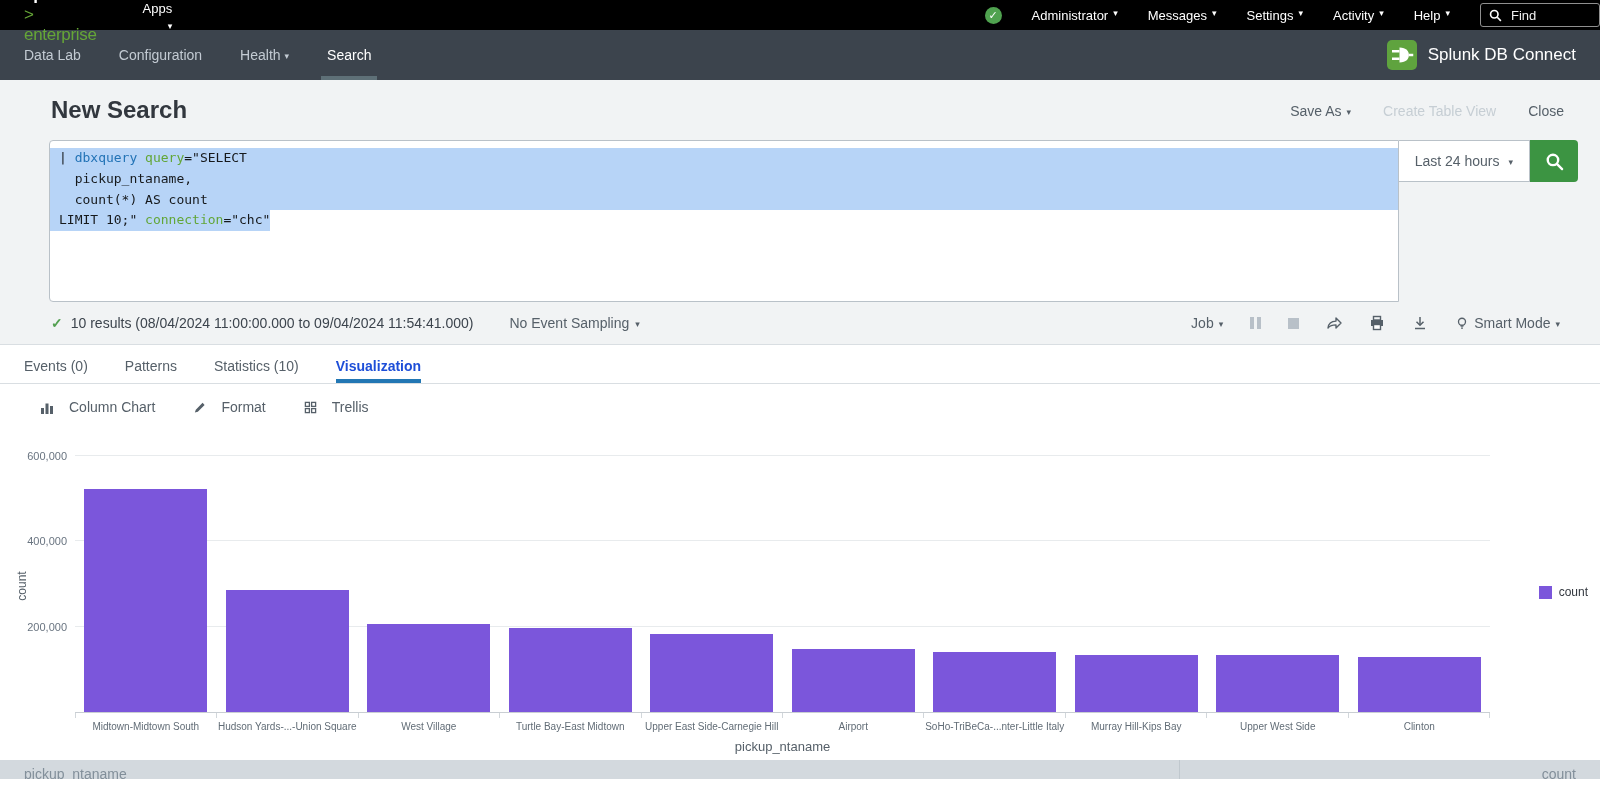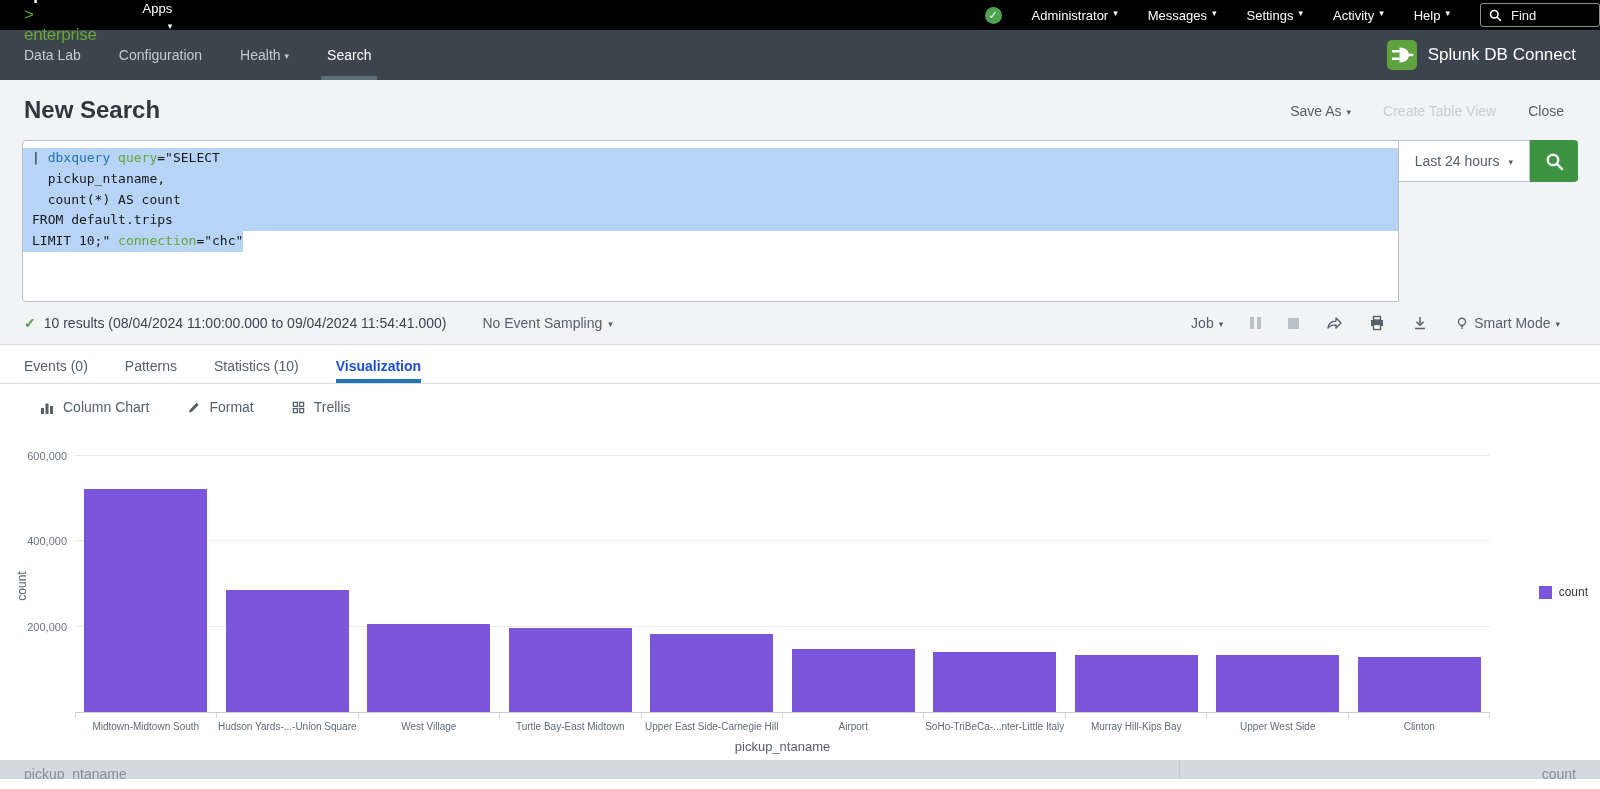--- a/index.html
+++ b/index.html
@@ -24,21 +24,21 @@
   .caret { font-size:9px; line-height:1; position:relative; top:1px; }
 
   
   .appbar { height:50px; background:#3c444d; display:flex; align-items:center; padding:6px 24px; color:#c3cbd3; }
   .ab-item { font-size:14px; margin-right:38px; height:50px; display:flex; align-items:center; gap:4px; position:relative; cursor:pointer; }
   .ab-item.active { color:#fff; }
   .ab-item.active::after { content:""; position:absolute; left:-6px; right:-6px; bottom:0; height:4px; background:#5e7077; }
   .ab-right { margin-left:auto; display:flex; align-items:center; gap:11px; color:#fff; font-size:17px; }
 
   
-  .graybg { background:#f1f3f4; }
+  .graybg { background:#f1f3f4;padding-left:27px; }
   .hdr { display:flex; align-items:flex-start; padding:15px 36px 15px 24px; }
   .hdr h1 { margin:0; font-size:24px; line-height:30px; color:#32373e; font-weight:bold; }
   .hdr-links { margin-left:auto; display:flex; gap:32px; font-size:14px; color:#566069; padding-top:8px; }
   .hdr-links .lnk { cursor:pointer; display:flex; align-items:center; gap:5px; }
   .hdr-links .disabled { color:#c6ced4; cursor:default; }
 
   
   .search-row { display:flex; align-items:flex-start; padding:0 22px; }
   .query-box { flex:1; background:#fff; border:1px solid #b9c1c8; border-radius:4px 0 0 4px; height:162px;
                padding:7px 0; font-family:"DejaVu Sans Mono", monospace; font-size:13px; line-height:20.8px; color:#16191c; cursor:text; }
@@ -61,21 +61,21 @@
   .icbtn { display:flex; align-items:center; cursor:pointer; }
 
   
   .tabs { background:#fff; border-top:1px solid #d9dee2; border-bottom:1px solid #d9dee2; display:flex; gap:37px; padding:0 24px; }
   .tab { font-size:14px; color:#566069; padding:13px 0 9px; position:relative; cursor:pointer; }
   .tab.active { color:#1d4ed8; font-weight:bold; }
   .tab.active::after { content:""; position:absolute; left:0; right:0; bottom:0; height:4px; background:#2277b4; }
 
   
   .controls { background:#fff; display:flex; gap:38px; padding:15px 24px 12px 40px; font-size:14px; color:#566069; }
-  .ctrl { display:flex; align-items:center; gap:9px; cursor:pointer;text-align:right; }
+  .ctrl { display:flex; align-items:center; gap:15px; cursor:pointer;text-align:right; }
 
   
   .chart { position:relative; background:#fff; padding:10px 110px 0 75px; }
   .plot { position:relative; height:276px; border-bottom:1px solid #c9ced3; }
   .gridline { position:absolute; left:0; right:0; height:1px; background:#e8ebed; }
   .ytick { position:absolute; left:-80px; width:72px; text-align:right; font-size:11px; color:#697480; transform:translateY(50%); }
   .bar-group { position:absolute; left:0; right:0; top:0; bottom:0; display:flex; align-items:flex-end; }
   .slot { flex:1; display:flex; justify-content:center; align-items:flex-end; height:100%; }
   .bar { width:87%; }
   .tickrow { display:flex; height:5px; }
@@ -178,21 +178,20 @@
       <span class="lnk disabled">Create Table View</span>
       <span class="lnk">Close</span>
     </div>
   </div>
 
   <div class="search-row">
     <div class="query-box">
         <div class="qline qsel"><span class="tk-p">| </span><span class="tk-cmd">dbxquery</span><span class="tk-p"> </span><span class="tk-kw">query</span><span class="tk-p">="SELECT</span></div>
         <div class="qline qsel"><span class="tk-p">  pickup_ntaname,</span></div>
         <div class="qline qsel"><span class="tk-p">  count(*) AS count</span></div>
-        <div class="qline qsel"><span class="tk-p">FROM default.trips</span></div>
         <div class="qline"><span class="qrun"><span class="tk-p">LIMIT 10;" </span><span class="tk-kw">connection</span><span class="tk-p">="chc"</span></span></div>
       </div>
     <div class="time-btn">
       <span>Last 24 hours</span>
       <span class="caret">▾</span>
     </div>
     <button class="go-btn">
       <svg width="19" height="19" viewBox="0 0 16 16">
           <circle cx="6.7" cy="6.7" r="4.4" fill="none" stroke="#fff" stroke-width="2"></circle>
           <line x1="10.2" y1="10.2" x2="14.4" y2="14.4" stroke="#fff" stroke-width="2" stroke-linecap="round"></line>

